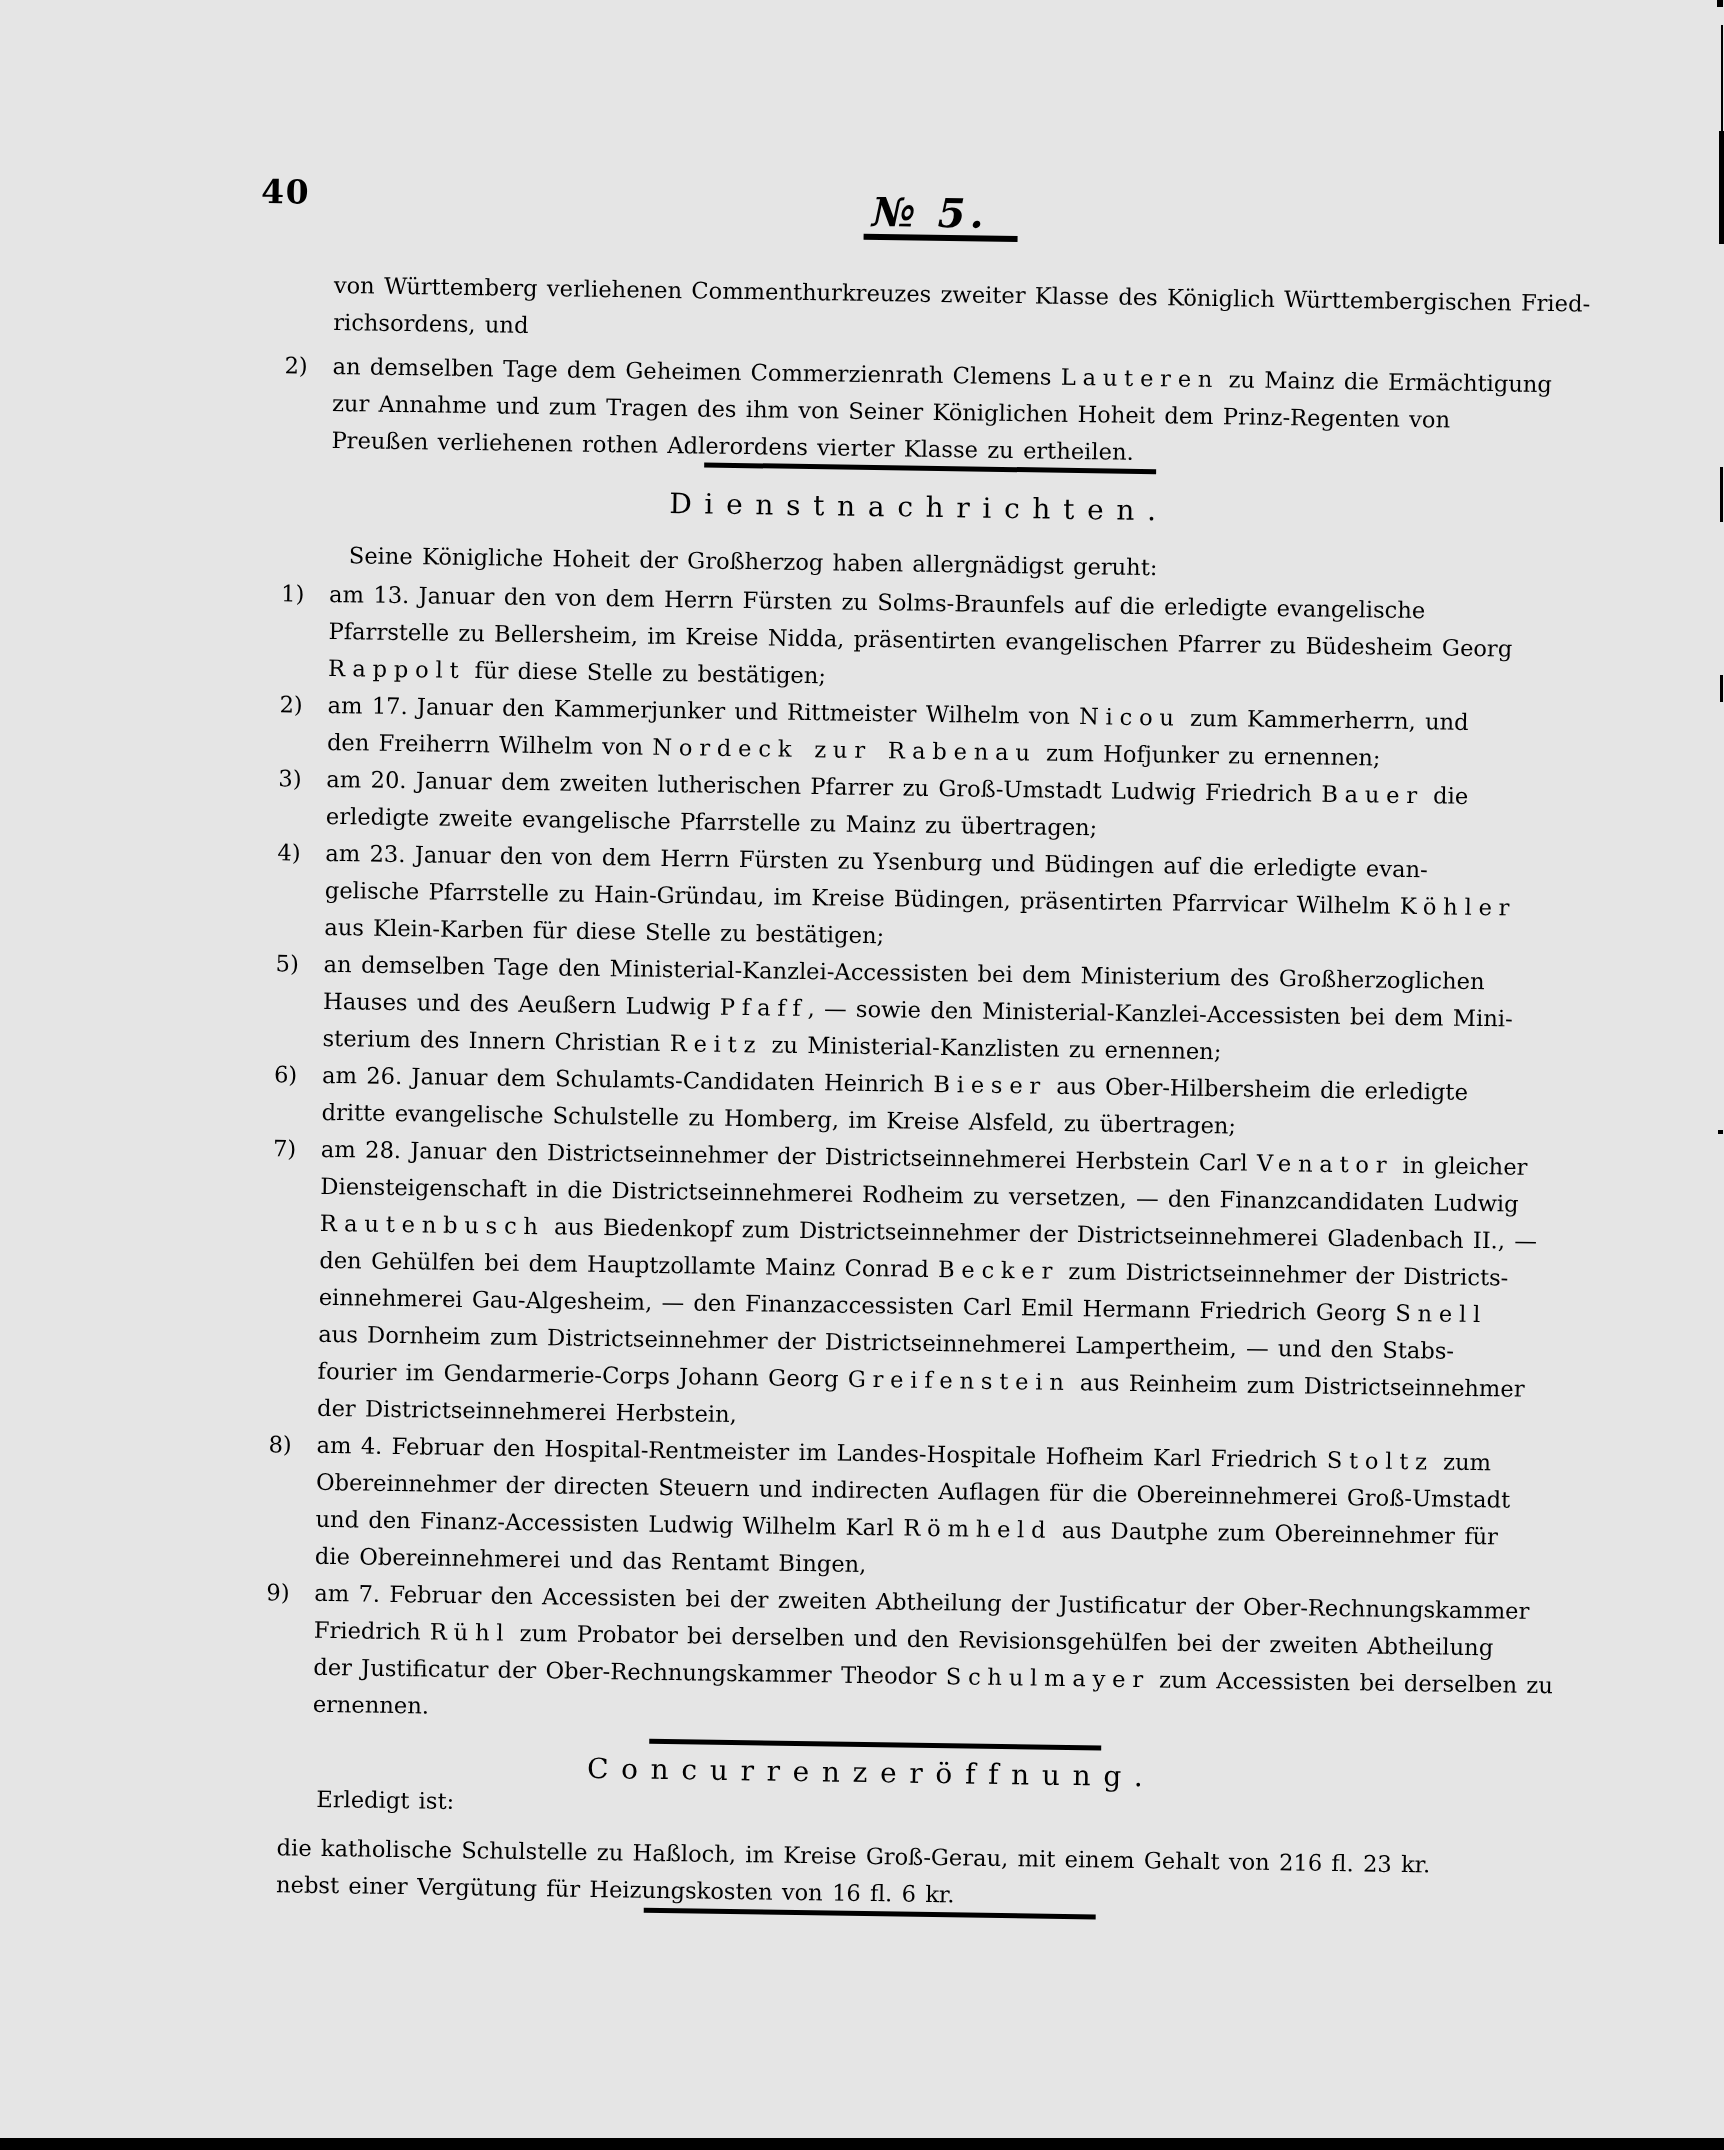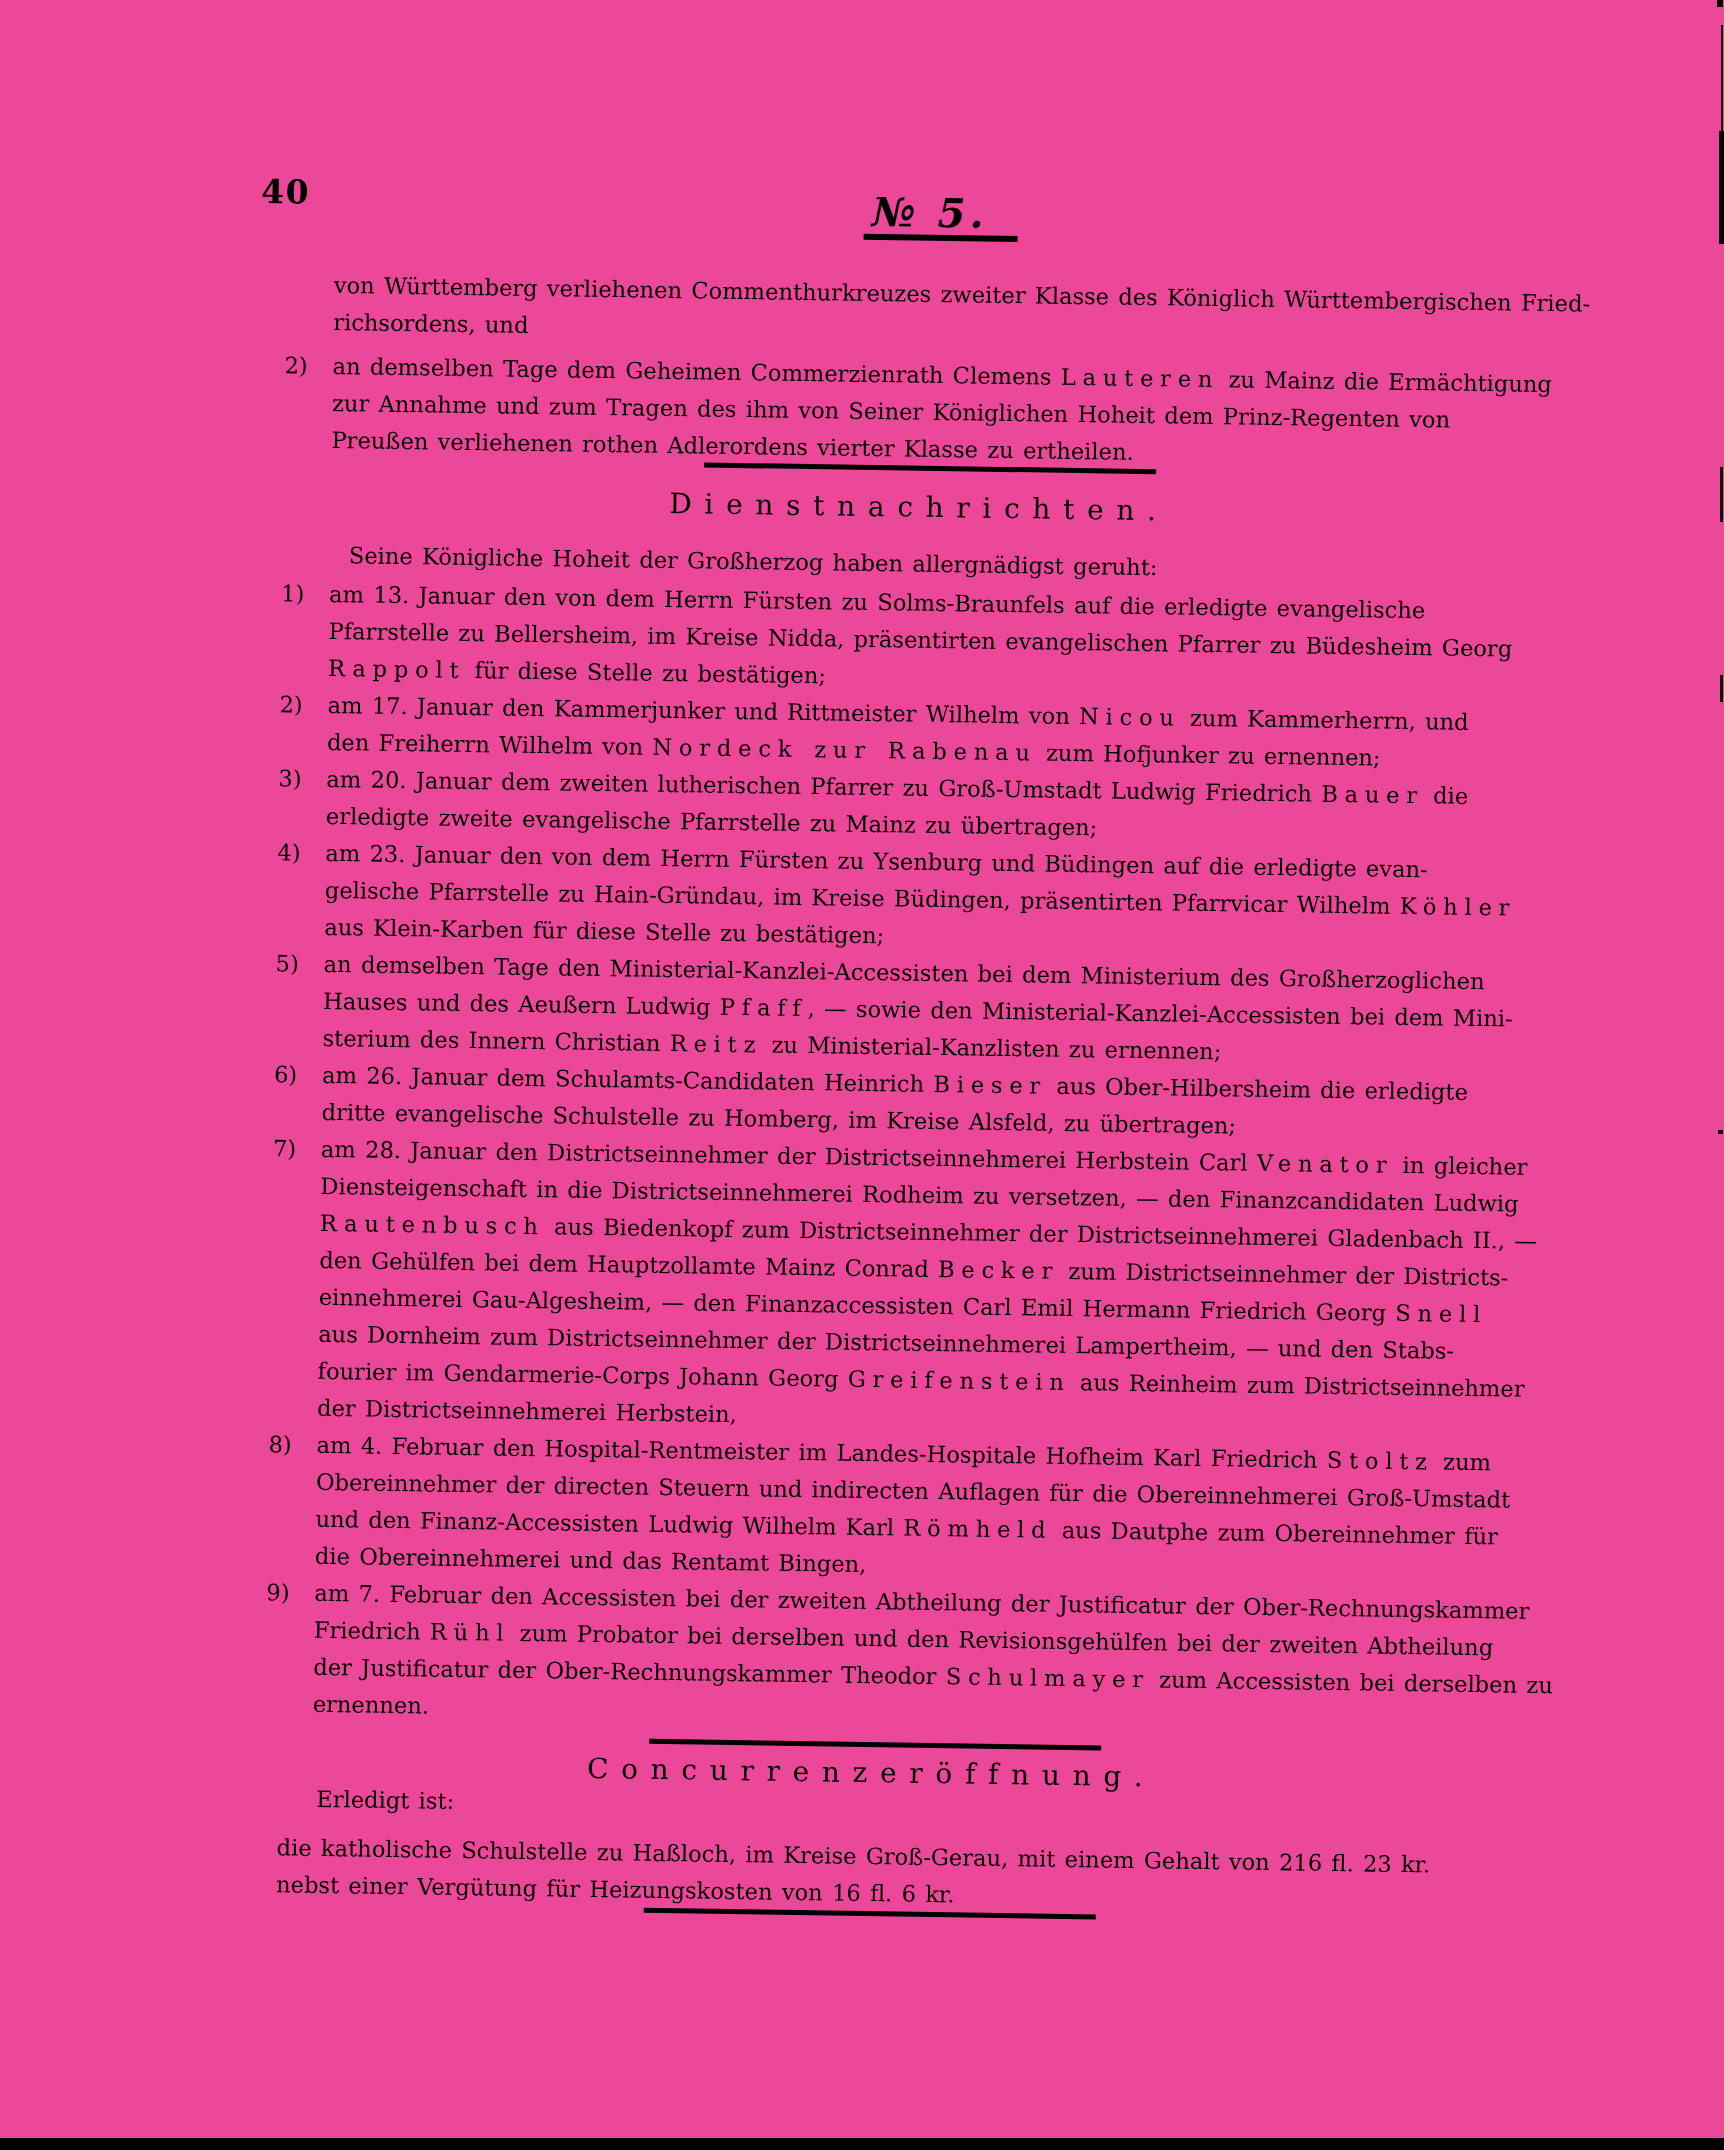--- a/index.html
+++ b/index.html
@@ -1,19 +1,19 @@
 <!DOCTYPE html>
 <html style="font-size:11.3px"><head>
 <meta charset="utf-8">
 <style>
   html,body{margin:0;padding:0;background:#9a9a9a;}
   .sheet{
     position:relative;
     width:1724px;height:2151px;
-    background:#ec4899;
+    background:#e5e5e5;
     overflow:hidden;
     font-family:"DejaVu Serif", serif;
     color:#000;
   }
   .content{position:absolute;inset:0;transform:rotate(0.85deg);transform-origin:0 0;}
   .abs{position:absolute;}
   .pageno{left:264px;top:168px;font-size:33px;font-weight:bold;letter-spacing:1.4px;}
   .issue{left:875px;top:175px;font-size:40px;font-weight:bold;font-style:italic;letter-spacing:4.2px;}
   .issue-underline{left:867px;top:221px;width:154px;height:5.7px;background:#000;}
   .bodytext{font-size:22.6px;line-height:37px;word-spacing:2.1px;}

